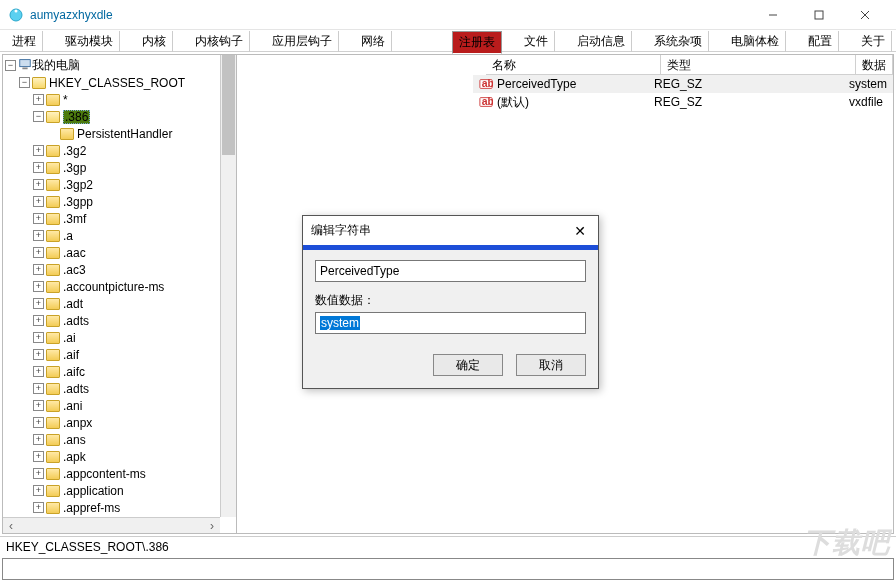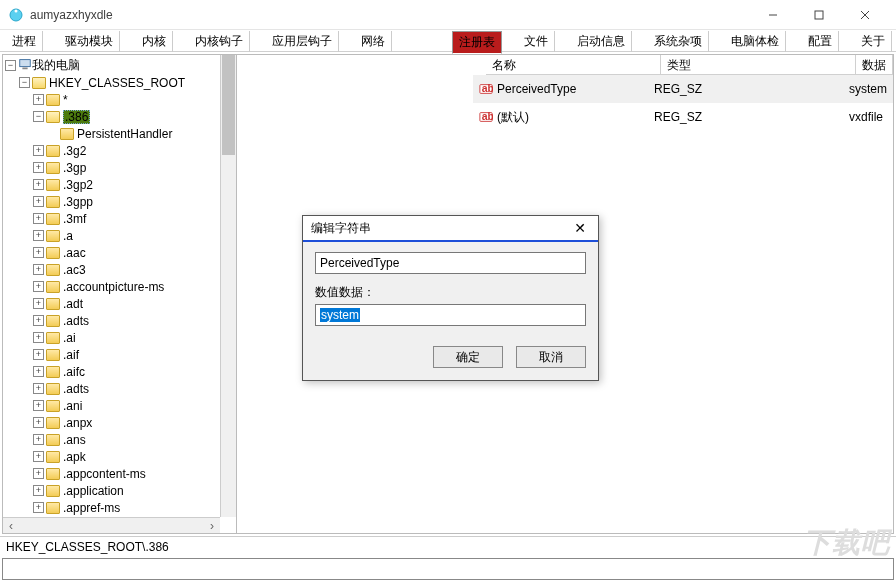--- a/index.html
+++ b/index.html
@@ -1,18 +1,18 @@
 <!DOCTYPE html>
 <html><head>
 <meta charset="utf-8">
 <style>
 * { box-sizing: border-box; margin: 0; padding: 0; font-family: "Microsoft YaHei", "Segoe UI", sans-serif; font-size: 12px; }
 body { background: #fff; width: 896px; height: 580px; overflow: hidden; position: relative; }
 
-.titlebar { height: 30px; background: #fff; border-bottom: 1px solid #e5e5e5; display: flex; align-items: center; padding: 0 8px; color: #404040; }
+.titlebar { height: 30px; background: #fff; border-bottom: 1px solid #e5e5e5; display: flex; align-items: center; padding: 0 8px; color: #0369a1; }
 .titlebar .app-icon { width: 16px; height: 16px; margin-right: 6px; }
 .titlebar .title { flex: 1; }
 .titlebar .winbtn { width: 46px; height: 30px; display: flex; align-items: center; justify-content: center; color: #555; }
 
 .tabbar { height: 22px; background: #fff; display: flex; align-items: center; padding: 2px 6px 0; border-bottom: 1px solid #d0d0d0; gap: 16px; }
 .tab { padding: 2px 6px; font-size: 12px; color: #000; border-right: 1px solid #ccc; cursor: pointer; white-space: nowrap; }
 .tab.active { border: 1px solid #999; border-bottom: 1px solid #fff; background: #b91c1c; position: relative; top: 1px; margin-left: 44px; }
 
 .content { display: flex; height: 480px; border: 1px solid #bbb; margin: 2px; }
 .tree-pane { width: 234px; border-right: 1px solid #bbb; overflow: hidden; position: relative; }
@@ -31,35 +31,35 @@
 .folder { background: linear-gradient(#ffe9a6,#f3cc56); border:1px solid #c9a227; border-radius:1px; }
 .folder.open { background: linear-gradient(#fff2c0,#f8d86a); }
 .pcicon svg { width:14px; height:14px; }
 .label { font-size: 12px; }
 .label.sel { background: #4d7c0f; border: 1px dotted #7aa7d8; padding: 0 1px; height:14px; display:inline-flex; align-items:center; }
 
 .list-pane { flex: 1; display: flex; flex-direction: column; align-items: flex-end; }
 .list-header { display: flex; height: 20px; border-bottom: 1px solid #d0d0d0; background: #fff; }
 .list-header .col { border-right: 1px solid #d0d0d0; padding: 2px 6px; font-size:12px; }
 .list-body { flex:1; }
-.row { display: flex; height: 28px; align-items: center; }
+.row { display: flex; height: 18px; align-items: center; }
 .row.sel { background: #f0f0f0; }
 .row .cell { padding: 0 6px; font-size:12px; display:flex; align-items:center; gap:4px; }
 .reg-icon { width:14px; height:14px; }
 
 .col-name { width: 175px; }
 .col-type { width: 195px; }
 .col-data { flex: 1; }
 
 .statusbar { height: 20px; border-top: 1px solid #ccc; padding: 2px 6px; font-size:12px; display:flex; align-items:center; }
 .bottom-input { margin: 2px; display:flex; }
 .bottom-input input { flex:1; height:22px; border:1px solid #888; padding:0 4px; font-size:12px; }
 
 .modal { position:absolute; left:302px; top:215px; width:297px; background:#f0f0f0; border:1px solid #555; box-shadow: 2px 2px 8px rgba(0,0,0,0.25); }
-.modal-title { height:26px; background:#fff; border-bottom:2px solid #1d4ed8; display:flex; align-items:center; padding:0 8px; }
+.modal-title { height:34px; background:#fff; border-bottom:5px solid #1d4ed8; display:flex; align-items:center; padding:0 8px; }
 .modal-title span { flex:1; font-size:12px; }
 .modal-title .mclose { width:20px; height:20px; display:flex; align-items:center; justify-content:center; font-size:14px; cursor:pointer; }
 .modal-body { padding: 10px 12px; }
 .mlabel { font-size:12px; margin-bottom:3px; }
 .minput { width:100%; height:22px; border:1px solid #777; background:#fff; padding:0 4px; margin-bottom:10px; font-size:12px; }
 .selected-text { background:#0078d7; color:#fff; padding:0 1px; }
 .modal-btns { display:flex; justify-content:flex-end; gap:13px; padding:0 12px 12px; }
 .modal-btns button { width:70px; height:22px; border:1px solid #888; background:#e9e9e9; font-size:12px; cursor:pointer; }
 
 .watermark { position:absolute; right:6px; bottom:18px; font-size:28px; font-style:italic; color:#ddd; pointer-events:none; letter-spacing:1px; font-weight:bold; }

